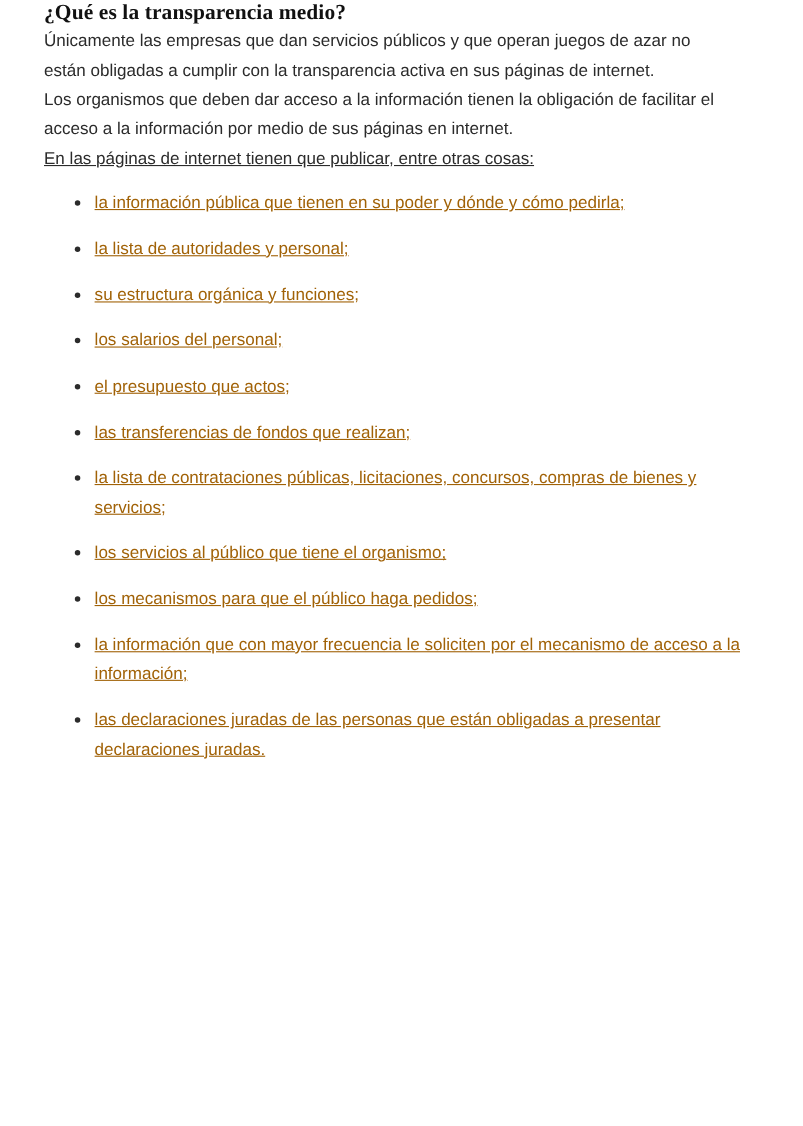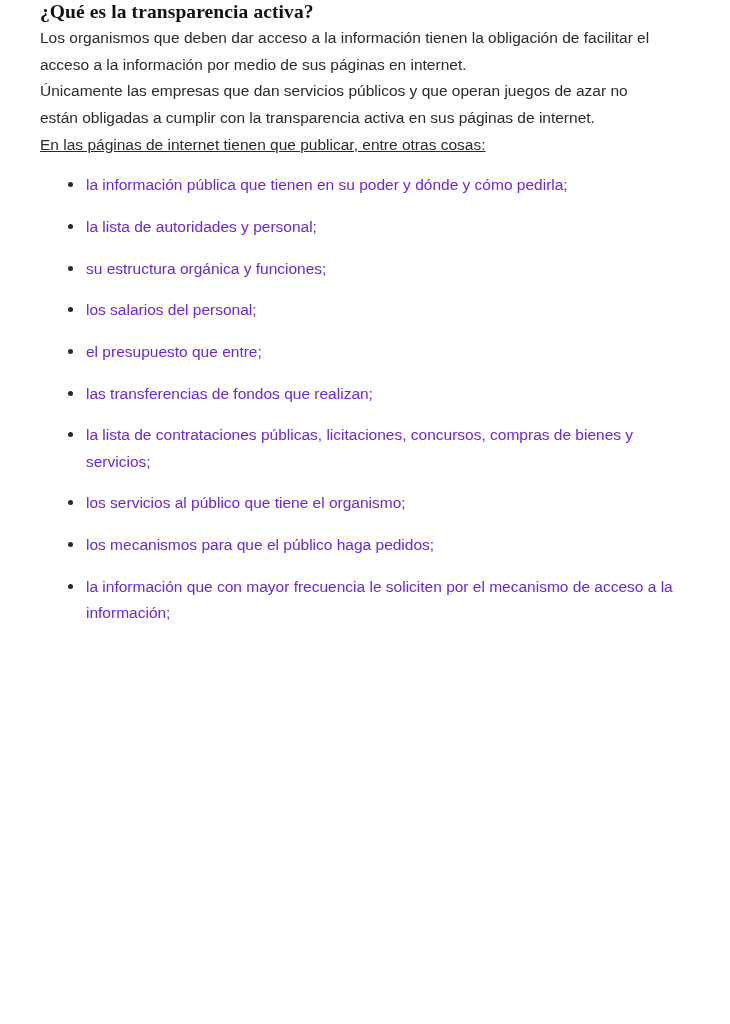--- a/index.html
+++ b/index.html
@@ -52,56 +52,58 @@
 
   ul.bullet-list {
     margin: 14px 0 0 0;
     padding: 0 0 0 24px;
     list-style: none;
   }
   ul.bullet-list li {
     position: relative;
     font-size: 15.5px;
     line-height: 1.72;
-    color: #6d28d9;
+    color: #a16207;
     margin-bottom: 15px;
     padding-left: 22px;
     max-width: 640px;
+    text-decoration: underline;
   }
   ul.bullet-list li:before {
     content: "";
     position: absolute;
     left: 4px;
     top: 10px;
     width: 5px;
     height: 5px;
     border-radius: 50%;
     background: #2b2b2b;
   }
 </style>
 </head>
 <body>
 
 <div class="page">
 
-  <h2 class="section-heading heading-1">¿Qué es la transparencia activa?</h2>
+  <h2 class="section-heading heading-1">¿Qué es la transparencia medio?</h2>
+
+  <p class="body-text p-2">Únicamente las empresas que dan servicios públicos y que operan juegos de azar no están obligadas a cumplir con la transparencia activa en sus páginas de internet.</p>
 
   <p class="body-text p-1">Los organismos que deben dar acceso a la información tienen la obligación de facilitar el acceso a la información por medio de sus páginas en internet.</p>
-
-  <p class="body-text p-2">Únicamente las empresas que dan servicios públicos y que operan juegos de azar no están obligadas a cumplir con la transparencia activa en sus páginas de internet.</p>
 
 
   <p class="body-text p-3">En las páginas de internet tienen que publicar, entre otras cosas:</p>
 
   <ul class="bullet-list">
     <li>la información pública que tienen en su poder y dónde y cómo pedirla;</li>
     <li>la lista de autoridades y personal;</li>
     <li>su estructura orgánica y funciones;</li>
     <li>los salarios del personal;</li>
-    <li>el presupuesto que entre;</li>
+    <li>el presupuesto que actos;</li>
     <li>las transferencias de fondos que realizan;</li>
     <li>la lista de contrataciones públicas, licitaciones, concursos, compras de bienes y servicios;</li>
     <li>los servicios al público que tiene el organismo;</li>
     <li>los mecanismos para que el público haga pedidos;</li>
     <li>la información que con mayor frecuencia le soliciten por el mecanismo de acceso a la información;</li>
+    <li>las declaraciones juradas de las personas que están obligadas a presentar declaraciones juradas.</li>
   </ul>
 
 </div>
 
 </body></html>

